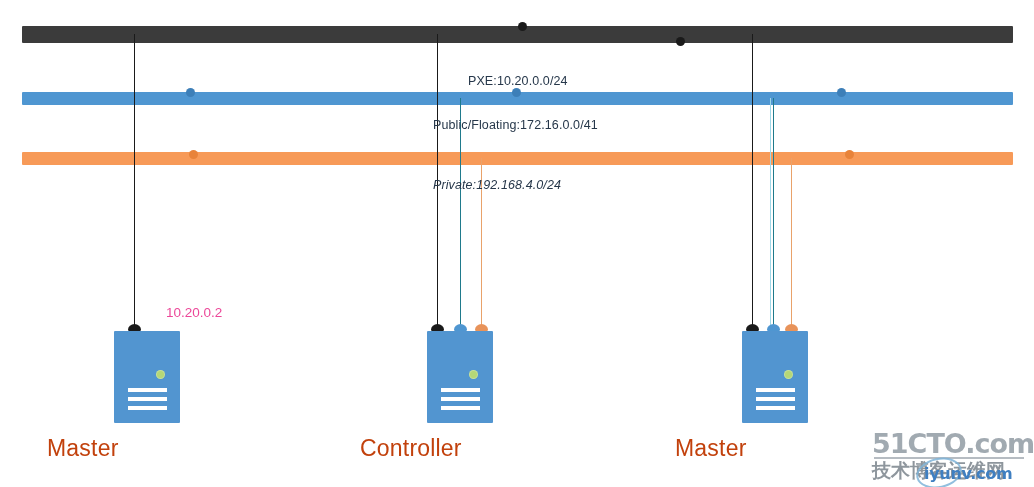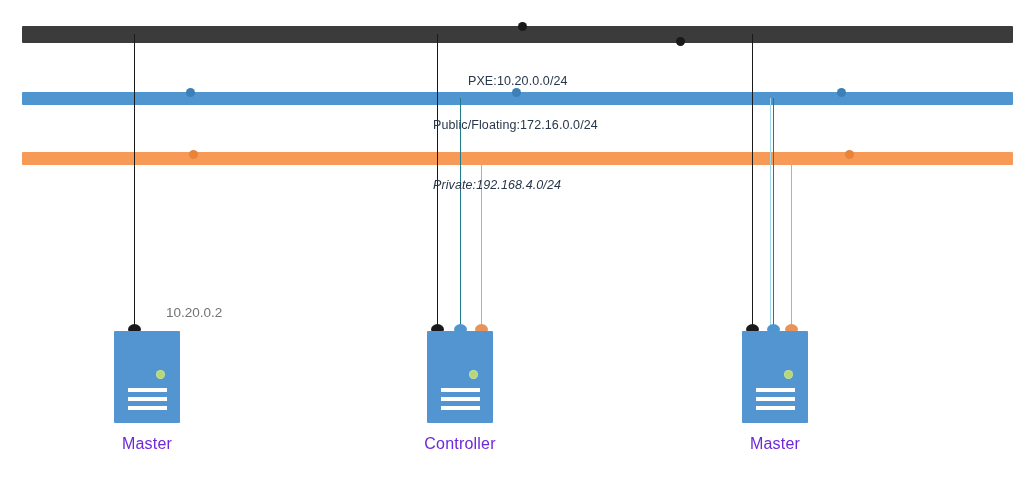--- a/index.html
+++ b/index.html
@@ -120,33 +120,33 @@
     display: block;
     height: 4px;
     background: #ffffff;
     margin-bottom: 5px;
   }
   .node-caption {
     position: absolute;
     top: 104px;
     width: 200px;
     left: -67px;
-    text-align: center;
-    font-size: 16px;
-    color: #6d28d9;
+    text-align: left;
+    font-size: 23px;
+    color: #c2410c;
     letter-spacing: 0.2px;
   }
 
   
   .ip-note {
     position: absolute;
     left: 166px;
     top: 305px;
     font-size: 13.5px;
-    color: #737373;
+    color: #ec4899;
     white-space: nowrap;
   }
 
   
   .watermark {
     position: absolute;
     left: 872px;
     top: 428px;
     width: 160px;
     height: 56px;
@@ -227,21 +227,21 @@
   <div class="dot dot-black" style="left:676px; top:37px;"></div>
 
   <div class="dot dot-blue" style="left:186px; top:88px;"></div>
   <div class="dot dot-blue" style="left:512px; top:88px;"></div>
   <div class="dot dot-blue" style="left:837px; top:88px;"></div>
 
   <div class="dot dot-orange" style="left:189px; top:150px;"></div>
   <div class="dot dot-orange" style="left:845px; top:150px;"></div>
 
   <div class="bus-label lbl-pxe">PXE:10.20.0.0/24</div>
-  <div class="bus-label lbl-public">Public/Floating:172.16.0.0/24</div>
+  <div class="bus-label lbl-public">Public/Floating:172.16.0.0/41</div>
   <div class="bus-label lbl-private">Private:192.168.4.0/24</div>
 
   <div class="ip-note">10.20.0.2</div>
 
   <div class="node" style="left:114px; top:331px;">
     <div class="plug plug-black" style="left:14px; top:-7px;"></div>
     <div class="node-box">
       <div class="node-led"></div>
       <div class="node-slots">
           <i></i>
@@ -275,14 +275,21 @@
       <div class="node-led"></div>
       <div class="node-slots">
           <i></i>
           <i></i>
           <i></i>
         </div>
     </div>
     <div class="node-caption">Master</div>
   </div>
 
+  <div class="watermark">
+    <div class="wm-top">51CTO.com</div>
+    <div class="wm-rule"></div>
+    <div class="wm-cn">技术博客运维网</div>
+    <div class="wm-ring"></div>
+    <div class="wm-url">iyunv.com</div>
+  </div>
 
 </div>
 
 </body></html>

